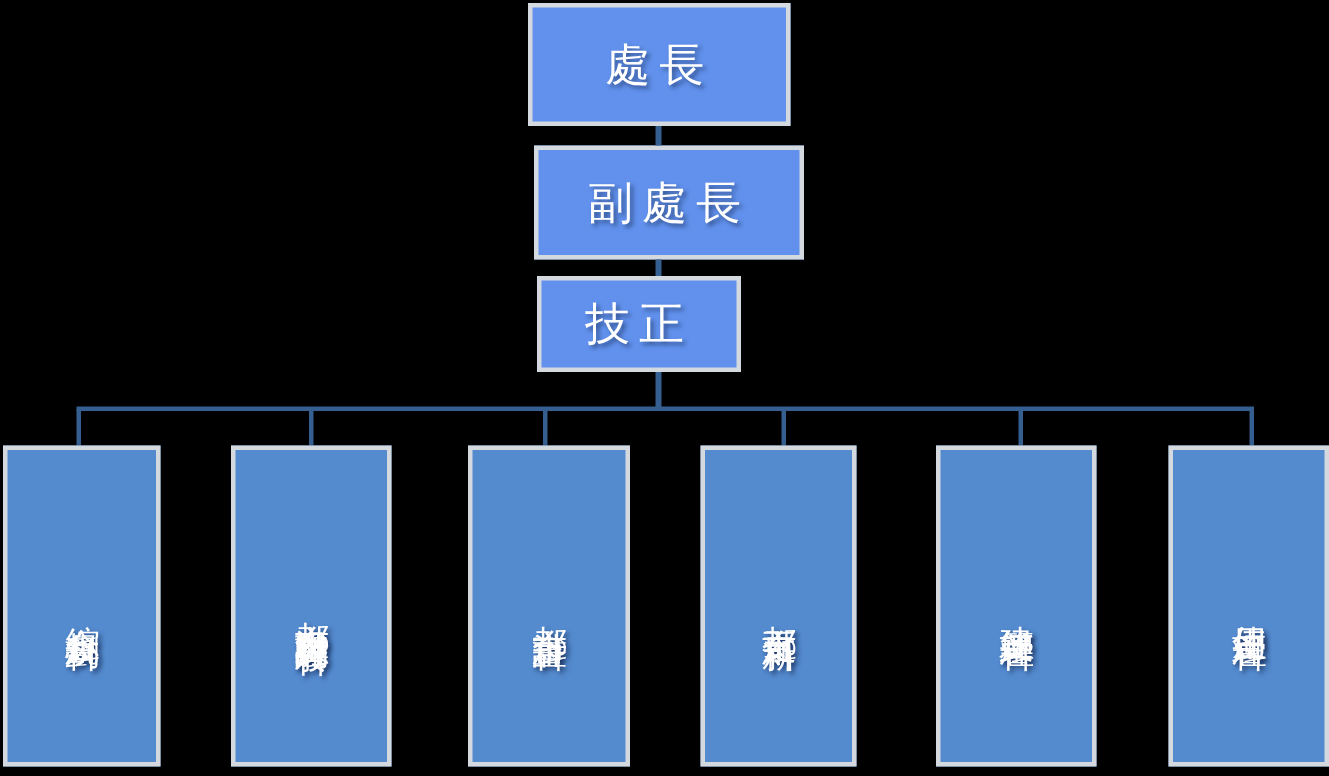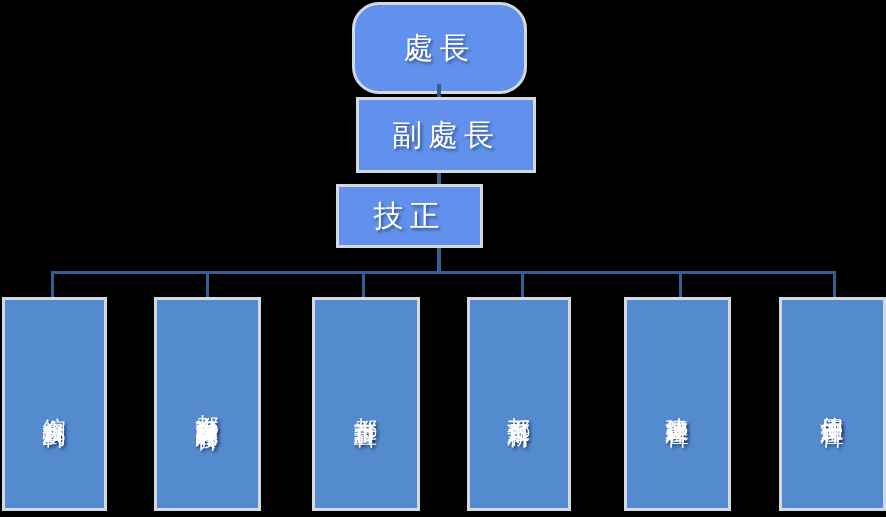--- a/index.html
+++ b/index.html
@@ -41,23 +41,23 @@
     text-orientation: upright;
     letter-spacing: 2px;
     line-height: 1.05;
     white-space: nowrap;
   }
   .connector {
     position: absolute;
     background: var(--connector, #365f91);
   }
   
-  #box-director        { left: 352px; top: 2px;   width: 175px; height: 92px; border-radius: 27px; }
+  #box-director        { left: 352px; top: 2px;   width: 175px; height: 82px; }
   #box-deputy-director { left: 356px; top: 97px;  width: 180px; height: 76px; }
-  #box-tech-specialist { left: 336px; top: 184px; width: 147px; height: 64px; font-family: Liberation Mono, monospace; }
+  #box-tech-specialist { left: 358px; top: 184px; width: 136px; height: 64px; font-family: Liberation Mono, monospace; }
   
   #conn-v1  { left: 437px; top: 84px;  width: 4px; height: 13px; }
   #conn-v2  { left: 437px; top: 173px; width: 4px; height: 11px; }
   #conn-v3  { left: 437px; top: 248px; width: 4px; height: 25px; }
   #conn-bus { left: 51px;  top: 271px; width: 785px; height: 3px; }
   .drop     { top: 273px; width: 3px; height: 24px; }
   #drop-0 { left: 51px; }
   #drop-1 { left: 206px; }
   #drop-2 { left: 362px; }
   #drop-3 { left: 521px; }

